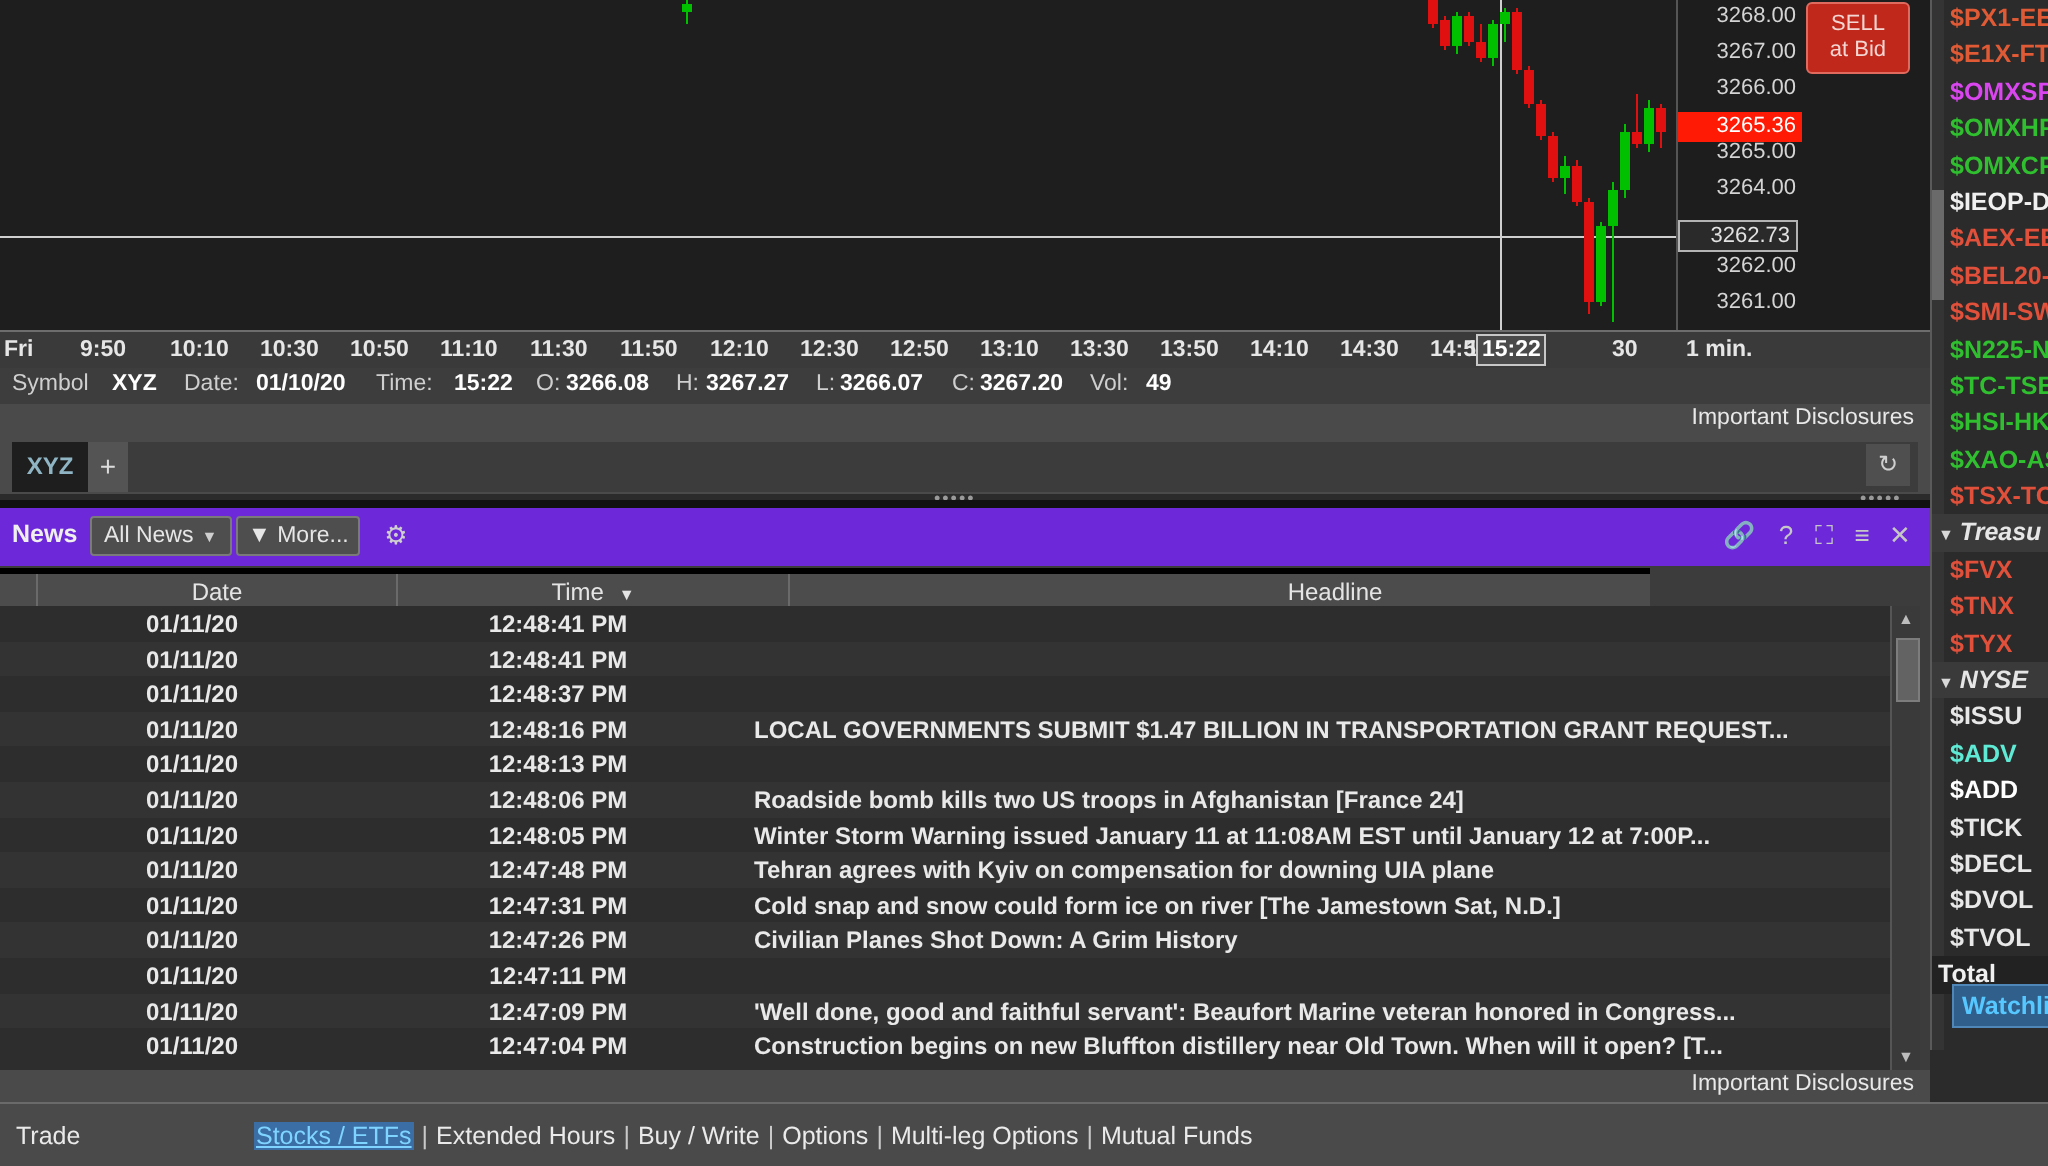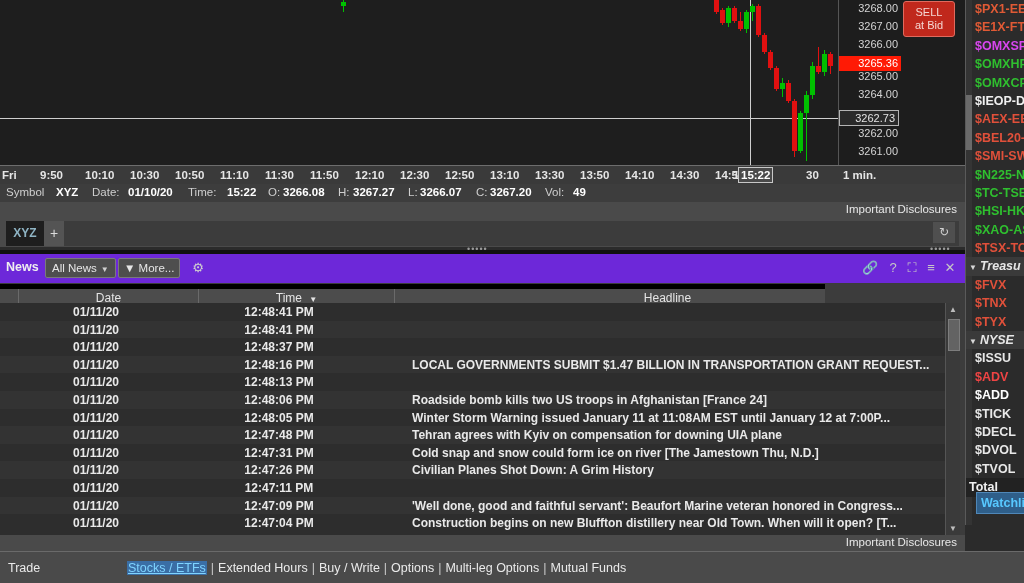--- a/index.html
+++ b/index.html
@@ -60,31 +60,31 @@
   #news-title{position:absolute;left:6px;top:6px;font-size:12.5px;font-weight:bold;color:#efefef;}
   #allnews-btn{position:absolute;left:45px;top:4px;height:20px;background:#4e4e4e;border:1px solid #7a7a7a;
       border-radius:2px;color:#e6e6e6;font-size:11.5px;line-height:19px;padding:0 6px;box-sizing:border-box;}
   #allnews-btn .carets{font-size:8px;margin-left:4px;color:#cfcfcf;}
   #more-btn{position:absolute;left:118px;top:4px;height:20px;background:#4e4e4e;border:1px solid #7a7a7a;
       border-radius:2px;color:#e6e6e6;font-size:11.5px;line-height:19px;padding:0 5px;box-sizing:border-box;}
   #gear-btn{position:absolute;left:189px;top:5px;width:18px;height:18px;text-align:center;line-height:18px;
       font-size:13px;color:#cfcfcf;}
   .tb-ico{position:absolute;top:5px;width:18px;height:18px;text-align:center;line-height:18px;font-size:13px;color:#c6c6c6;}
   
-  #news-head{position:absolute;left:0;top:30px;width:825px;height:19px;background:#4c4c4c;border-top:5px solid #000000;
+  #news-head{position:absolute;left:0;top:30px;width:825px;height:19px;background:#4c4c4c;border-top:3px solid #000000;
       border-bottom:1px solid #666;}
   #news-head .hc{position:absolute;top:2px;font-size:12px;color:#e4e4e4;text-align:center;}
   .hsep{position:absolute;top:0;width:1px;height:19px;background:#6a6a6a;}
   
   #news-rows{position:absolute;left:0;top:49px;width:945px;height:232px;overflow:hidden;background:#2d2d2d;}
   .nrow{position:relative;height:17.6px;width:945px;}
   .nrow.alt{background:#333333;}
   .nrow .c-date{position:absolute;left:19px;top:2px;width:154px;text-align:center;font-size:12px;font-weight:bold;color:#e9e9e9;}
   .nrow .c-time{position:absolute;left:199px;top:2px;width:160px;text-align:center;font-size:12px;font-weight:bold;color:#e9e9e9;}
-  .nrow .c-head{position:absolute;left:412px;top:2px;width:545px;font-size:12px;font-weight:bold;color:#e9e9e9;
+  .nrow .c-head{position:absolute;left:377px;top:2px;width:545px;font-size:12px;font-weight:bold;color:#e9e9e9;
       white-space:nowrap;overflow:hidden;}
   #news-scroll{position:absolute;left:945px;top:49px;width:14px;height:232px;background:#3a3a3a;border-left:1px solid #555;}
   #news-scroll .arrow{position:absolute;left:0;width:14px;height:13px;text-align:center;line-height:13px;font-size:8px;color:#bdbdbd;}
   #news-thumb{position:absolute;left:2px;top:16px;width:10px;height:30px;background:#636363;border:1px solid #7d7d7d;}
   #news-disclosure{position:absolute;left:0;top:281px;width:965px;height:16px;background:#4a4a4a;}
   #news-disclosure span{position:absolute;right:8px;top:1px;font-size:11.5px;color:#e8e8e8;}
   
   #sidebar{position:absolute;left:965px;top:0;width:59px;height:525px;background:#2b2b2b;border-left:1px solid #5a5a5a;overflow:hidden;}
   #side-scrollbar{position:absolute;left:0;top:0;width:6px;height:525px;background:#343434;}
   #side-scroll-thumb{position:absolute;left:0;top:95px;width:6px;height:55px;background:#6a6a6a;}
@@ -343,21 +343,21 @@
         <div class="c-head">Winter Storm Warning issued January 11 at 11:08AM EST until January 12 at 7:00P...</div>
       </div>
       <div class="nrow alt">
         <div class="c-date">01/11/20</div>
         <div class="c-time">12:47:48 PM</div>
         <div class="c-head">Tehran agrees with Kyiv on compensation for downing UIA plane</div>
       </div>
       <div class="nrow">
         <div class="c-date">01/11/20</div>
         <div class="c-time">12:47:31 PM</div>
-        <div class="c-head">Cold snap and snow could form ice on river [The Jamestown Thu, N.D.]</div>
+        <div class="c-head">Cold snap and snow could form ice on river [The Jamestown Sat, N.D.]</div>
       </div>
       <div class="nrow alt">
         <div class="c-date">01/11/20</div>
         <div class="c-time">12:47:26 PM</div>
         <div class="c-head">Civilian Planes Shot Down: A Grim History</div>
       </div>
       <div class="nrow">
         <div class="c-date">01/11/20</div>
         <div class="c-time">12:47:11 PM</div>
         <div class="c-head"></div>
@@ -403,21 +403,21 @@
       <div class="srow" style="color: rgb(47, 191, 47);"><span>$TC-TSE</span></div>
       <div class="srow" style="color: rgb(47, 191, 47);"><span>$HSI-HK</span></div>
       <div class="srow" style="color: rgb(47, 191, 47);"><span>$XAO-AS</span></div>
       <div class="srow" style="color: rgb(224, 80, 58);"><span>$TSX-TO</span></div>
       <div class="srow grp" style="color: rgb(230, 230, 230);"><span class="tri">▼</span><span>Treasu</span></div>
       <div class="srow" style="color: rgb(224, 80, 58);"><span>$FVX</span></div>
       <div class="srow" style="color: rgb(224, 80, 58);"><span>$TNX</span></div>
       <div class="srow" style="color: rgb(224, 80, 58);"><span>$TYX</span></div>
       <div class="srow grp" style="color: rgb(230, 230, 230);"><span class="tri">▼</span><span>NYSE</span></div>
       <div class="srow" style="color: rgb(232, 232, 232);"><span>$ISSU</span></div>
-      <div class="srow" style="color: #ef4444;"><span>$ADV</span></div>
+      <div class="srow" style="color: #5eead4;"><span>$ADV</span></div>
       <div class="srow" style="color: #ffffff;"><span>$ADD</span></div>
       <div class="srow" style="color: rgb(232, 232, 232);"><span>$TICK</span></div>
       <div class="srow" style="color: rgb(232, 232, 232);"><span>$DECL</span></div>
       <div class="srow" style="color: rgb(232, 232, 232);"><span>$DVOL</span></div>
       <div class="srow" style="color: rgb(232, 232, 232);"><span>$TVOL</span></div>
       <div class="srow total" style="color: rgb(240, 240, 240);"><span>Total</span></div>
     </div>
   <div id="watchlist-btn">Watchlis</div>
 </div>
 

